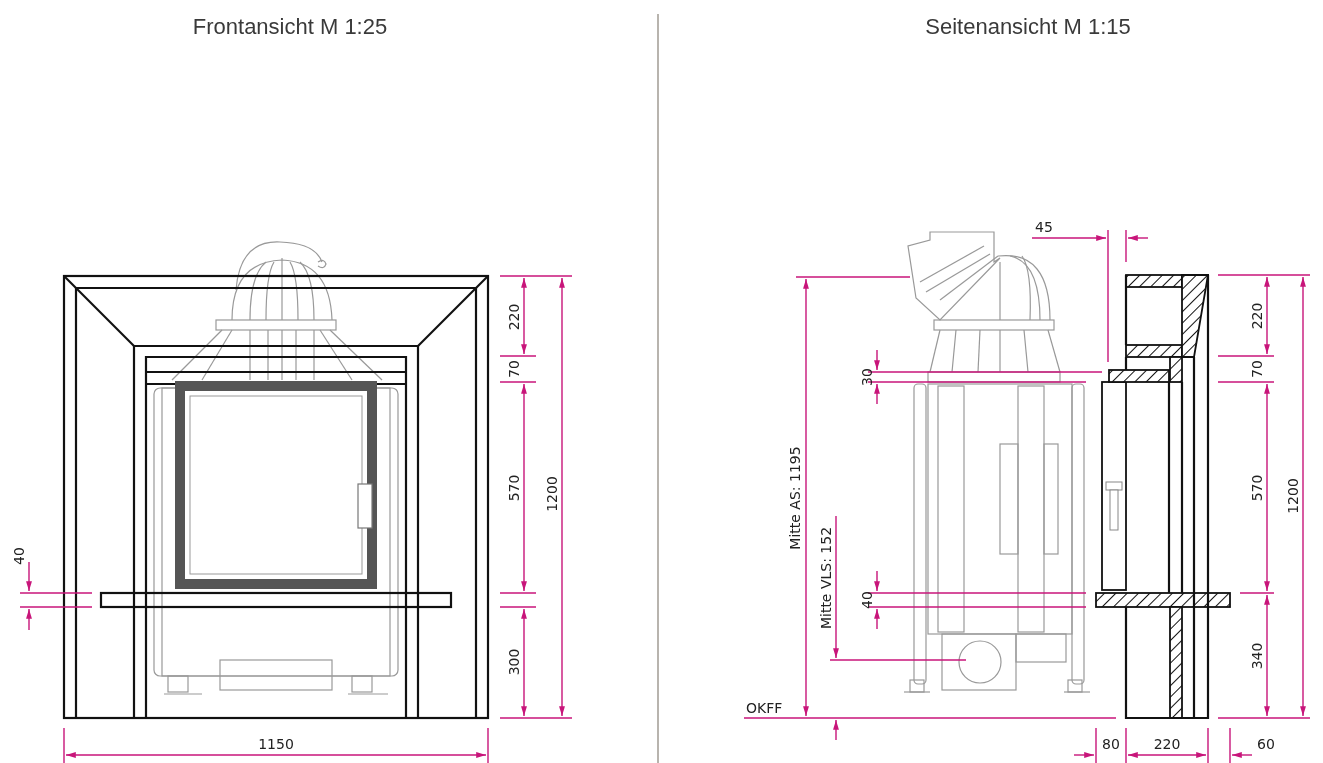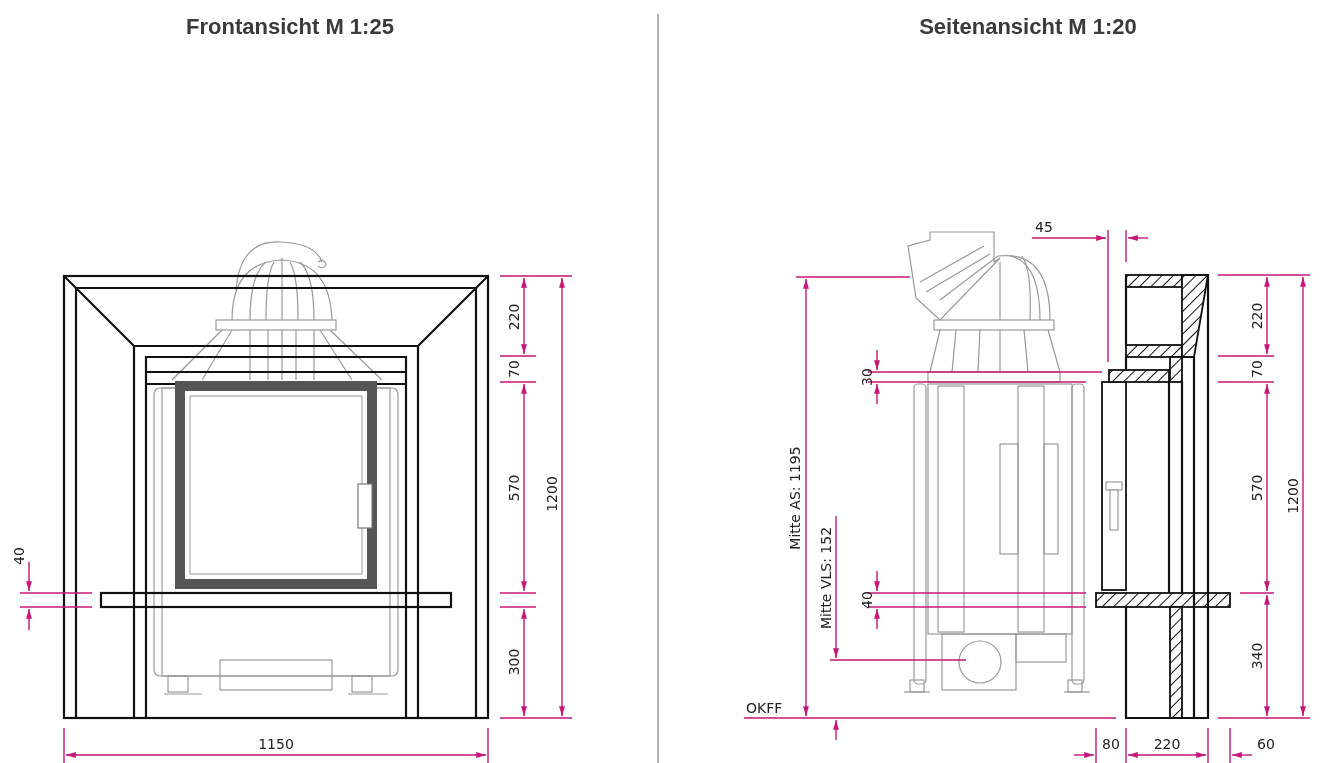--- a/index.html
+++ b/index.html
@@ -1,31 +1,31 @@
 <!DOCTYPE html>
 <html><head>
 <meta charset="utf-8">
 <style>
   html,body{margin:0;padding:0;background:#fff;}
   body{width:1323px;height:763px;position:relative;overflow:hidden;font-family:"DejaVu Sans",sans-serif;}
-  .title{position:absolute;top:14px;font-family:"Liberation Sans",sans-serif;font-weight:bold;font-size:22px;color:#3a3a3a;text-align:center;width:400px;}
+  .title{position:absolute;top:14px;font-family:"Liberation Sans",sans-serif;font-weight:normal;font-size:22px;color:#3a3a3a;text-align:center;width:400px;}
   #t-front{left:90px;}
   #t-side{left:828px;}
   .divider{position:absolute;left:657px;top:14px;width:2px;height:749px;background:#b8b4ae;}
   svg{position:absolute;left:0;top:0;}
   .dimtxt{font-family:"DejaVu Sans",sans-serif;font-size:14px;fill:#222;}
   .thk{stroke:#111;stroke-width:2.2;fill:none;}
   .thn{stroke:#999;stroke-width:1.2;fill:none;}
   .mag{stroke:#c8157a;stroke-width:1.4;fill:none;}
 </style>
 </head>
 <body>
 
 <div class="title" id="t-front">Frontansicht M 1:25</div>
-<div class="title" id="t-side">Seitenansicht M 1:20</div>
+<div class="title" id="t-side">Seitenansicht M 1:15</div>
 <div class="divider"></div>
 
 <svg width="1323" height="763" viewBox="0 0 1323 763">
   <defs>
     <marker id="ar" viewBox="0 0 10 10" refX="10" refY="5" markerWidth="7" markerHeight="7" orient="auto-start-reverse">
       <path d="M0,2 L10,5 L0,8 z" fill="#c8157a"></path>
     </marker>
     <pattern id="hatch" patternUnits="userSpaceOnUse" width="8" height="8" patternTransform="rotate(45)">
       <rect width="8" height="8" fill="#fff"></rect>
       <line x1="0" y1="0" x2="0" y2="8" stroke="#111" stroke-width="2"></line>

